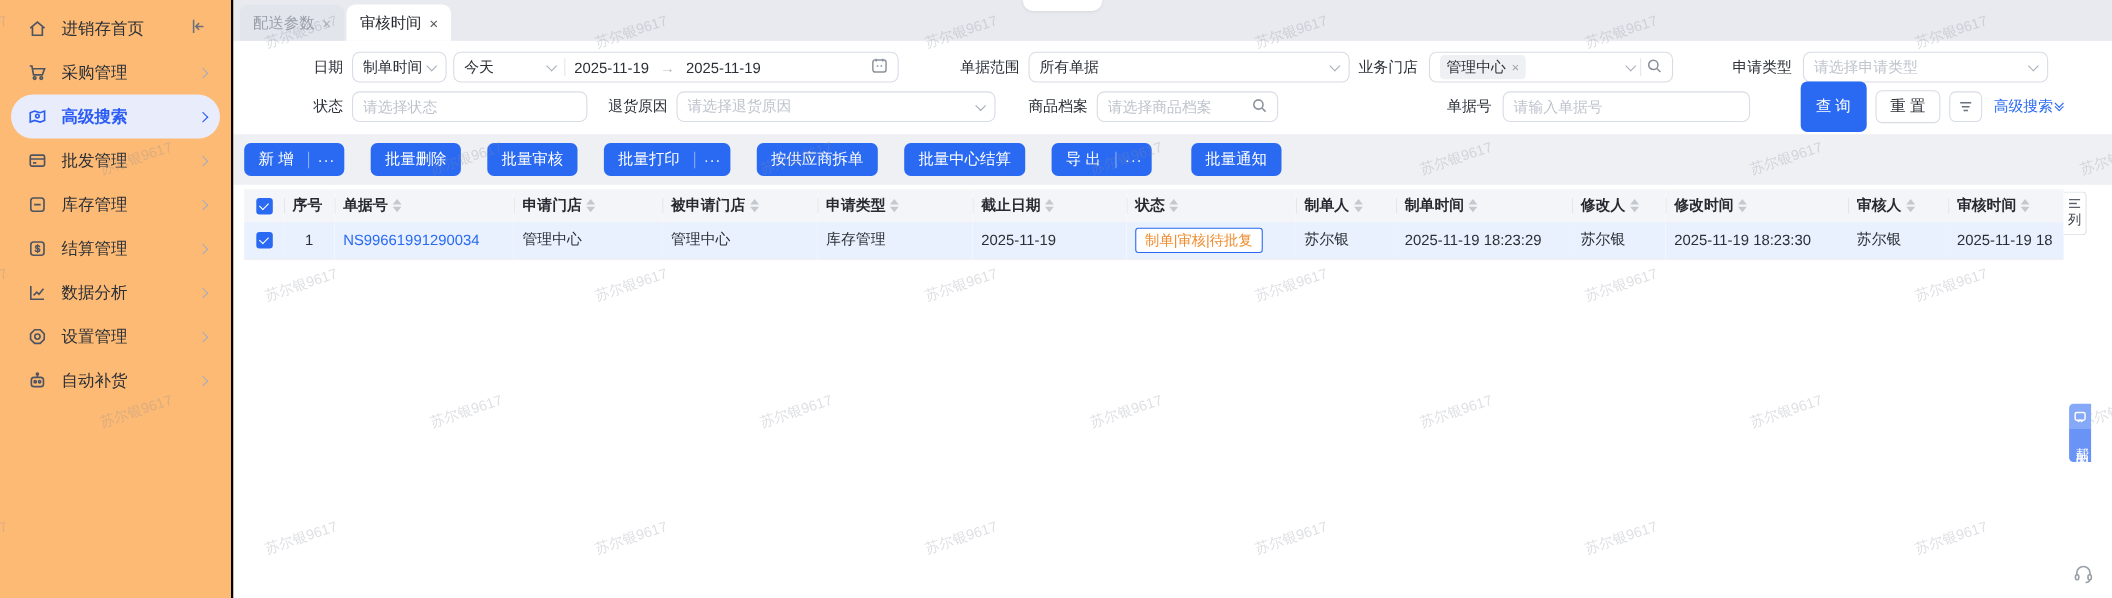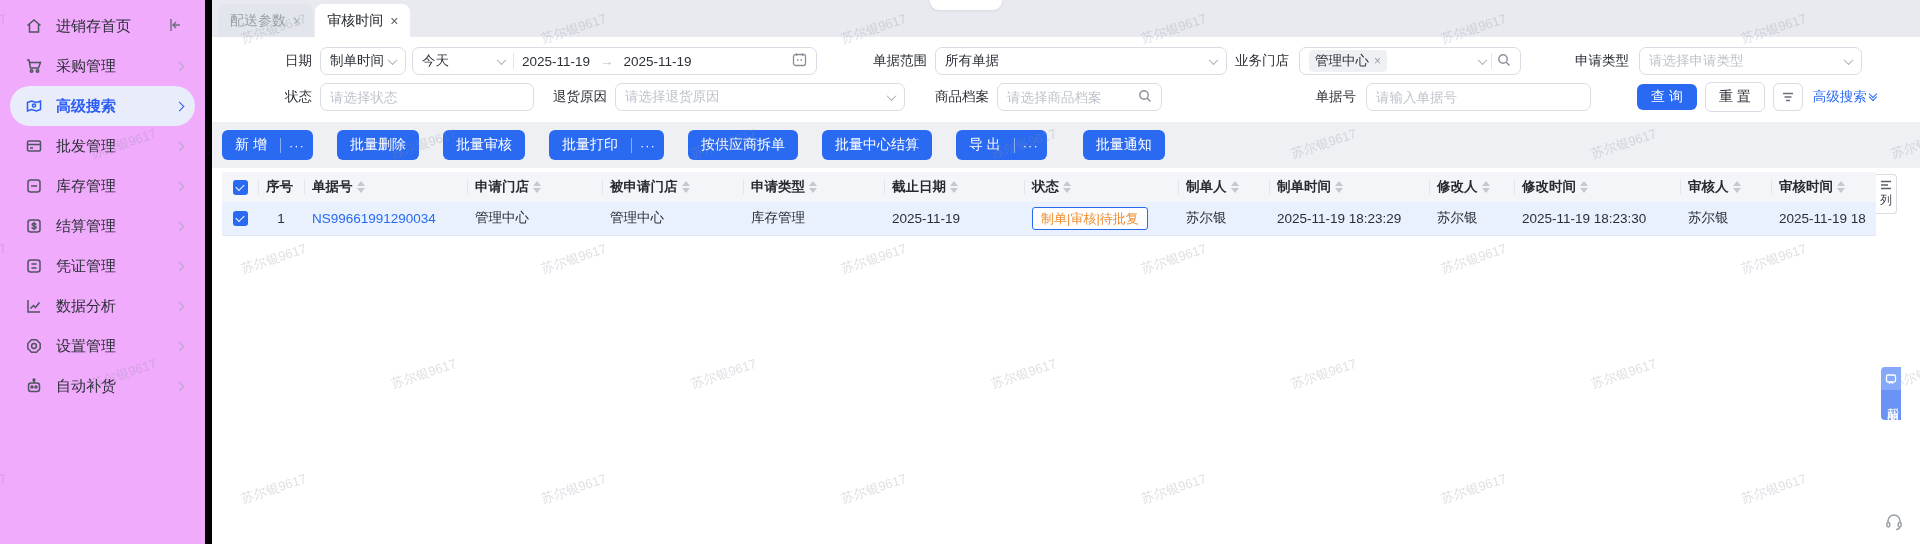--- a/index.html
+++ b/index.html
@@ -2,21 +2,21 @@
 <html><head>
 <meta charset="utf-8">
 <style>
   * { margin:0; padding:0; box-sizing:border-box; }
   html,body { width:1920px; height:544px; overflow:hidden; }
   body { font-family:"Liberation Sans","DejaVu Sans",sans-serif; background:#eef0f4; color:#2b2f36; font-size:13.5px; }
 
   .app { display:flex; width:1920px; height:544px; }
 
   
-  .sidebar { width:212px; background:#f0abfc; border-right:7px solid #000000; padding-top:6px; flex:none; position:relative; z-index:2; }
+  .sidebar { width:212px; background:#fdba74; border-right:2px solid #000000; padding-top:6px; flex:none; position:relative; z-index:2; }
   .sb-item { height:40px; margin:0 10px; display:flex; align-items:center; padding:0 12px 0 14px; border-radius:20px; cursor:pointer; color:#2b2f36; font-size:15px; }
   .sb-item .ic { width:20px; height:20px; margin-right:12px; color:#4e5460; flex:none; display:flex; align-items:center; justify-content:center; }
   .sb-item .lbl { flex:1; }
   .sb-item.active { background:#e9edfb; color:#2b5cf5; font-weight:bold; }
   .sb-item.active .ic { color:#2b5cf5; }
   .chev-r { width:7px; height:7px; border-right:1.6px solid #a9aeb8; border-bottom:1.6px solid #a9aeb8; transform:rotate(-45deg); flex:none; }
   .sb-item.active .chev-r { border-color:#2b5cf5; }
   .collapse-ic { color:#6a717c; }
 
   
@@ -39,21 +39,21 @@
   .box .val { flex:1; color:#2b2f36; overflow:hidden; }
   .box .ph { flex:1; color:#bfc4cc; overflow:hidden; }
   .box input { border:none; outline:none; width:100%; font:inherit; color:#2b2f36; background:transparent; }
   .box input::placeholder { color:#bfc4cc; }
   .chev-d { width:7px; height:7px; border-right:1.5px solid #a9aeb8; border-bottom:1.5px solid #a9aeb8; transform:rotate(45deg) translate(-1px,-1px); flex:none; margin-left:6px; }
   .grp-divider { width:1px; height:16px; background:#e3e6ec; margin:0 8px; flex:none; }
   .date-arrow { color:#b7bcc4; margin:0 10px; flex:none; }
   .tag { height:22px; background:#eef0f4; border-radius:4px; display:flex; align-items:center; padding:0 6px; margin-right:6px; flex:none; }
   .tag .tag-x { color:#9aa0a8; margin-left:5px; font-size:12px; }
   .icQ, .icCal { flex:none; color:#8a909a; }
-  .btn-primary { height:26px; background:#2a6af3; color:#fff; border:none; border-radius:6px; padding:0 14px; font-size:14px; cursor:pointer; font-family:Liberation Sans, sans-serif; }
+  .btn-primary { height:46px; background:#2a6af3; color:#fff; border:none; border-radius:6px; padding:0 14px; font-size:14px; cursor:pointer; font-family:Liberation Serif, serif; }
   .btn-default { height:30px; background:#fff; color:#2b2f36; border:1px solid #d8dce4; border-radius:6px; padding:0 13px; font-size:14px; cursor:pointer; font-family:inherit; }
   .btn-icon { width:30px; height:28px; background:#fff; border:1px solid #d8dce4; border-radius:6px; display:flex; align-items:center; justify-content:center; cursor:pointer; }
   .adv-link { color:#2a6af3; margin-left:10px; cursor:pointer; display:flex; align-items:center; font-size:13.5px; }
   .dbl-chev { display:flex; flex-direction:column; margin-left:3px; }
   .dbl-chev i { width:6px; height:6px; border-right:1.4px solid #2a6af3; border-bottom:1.4px solid #2a6af3; transform:rotate(45deg); margin-top:-3px; }
 
   
   .toolbar { display:flex; align-items:center; margin:8px 0 0 10px; height:30px; }
   .tbtn { height:30px; background:#2a6af3; color:#fff; border-radius:6px; display:flex; align-items:center; font-size:14px; cursor:pointer; margin-right:24px; flex:none; }
   .tbtn .seg { padding:0 13px; }
@@ -153,30 +153,20 @@
       <span class="chev-r"></span>
     </div>
     <div class="sb-item">
       <span class="ic">
         <svg width="18" height="18" viewBox="0 0 18 18" fill="none" stroke="currentColor" stroke-width="1.5">
             <rect x="3" y="3" width="12" height="12" rx="2.5"></rect>
             <text x="9" y="12" font-size="9" text-anchor="middle" stroke-width="0.6" fill="currentColor">$</text>
           </svg>
       </span>
       <span class="lbl">结算管理</span>
-      <span class="chev-r"></span>
-    </div>
-    <div class="sb-item">
-      <span class="ic">
-        <svg width="18" height="18" viewBox="0 0 18 18" fill="none" stroke="currentColor" stroke-width="1.5">
-            <rect x="3" y="3" width="12" height="12" rx="2.5"></rect>
-            <path d="M6.5 7 H11.5 M6.5 11 H11.5"></path>
-          </svg>
-      </span>
-      <span class="lbl">凭证管理</span>
       <span class="chev-r"></span>
     </div>
     <div class="sb-item">
       <span class="ic">
         <svg width="18" height="18" viewBox="0 0 18 18" fill="none" stroke="currentColor" stroke-width="1.5">
             <path d="M3 3 V15 H15"></path>
             <path d="M5.5 11.5 L8.5 8.5 L10.5 10.5 L14.5 5.5"></path>
           </svg>
       </span>
       <span class="lbl">数据分析</span>

